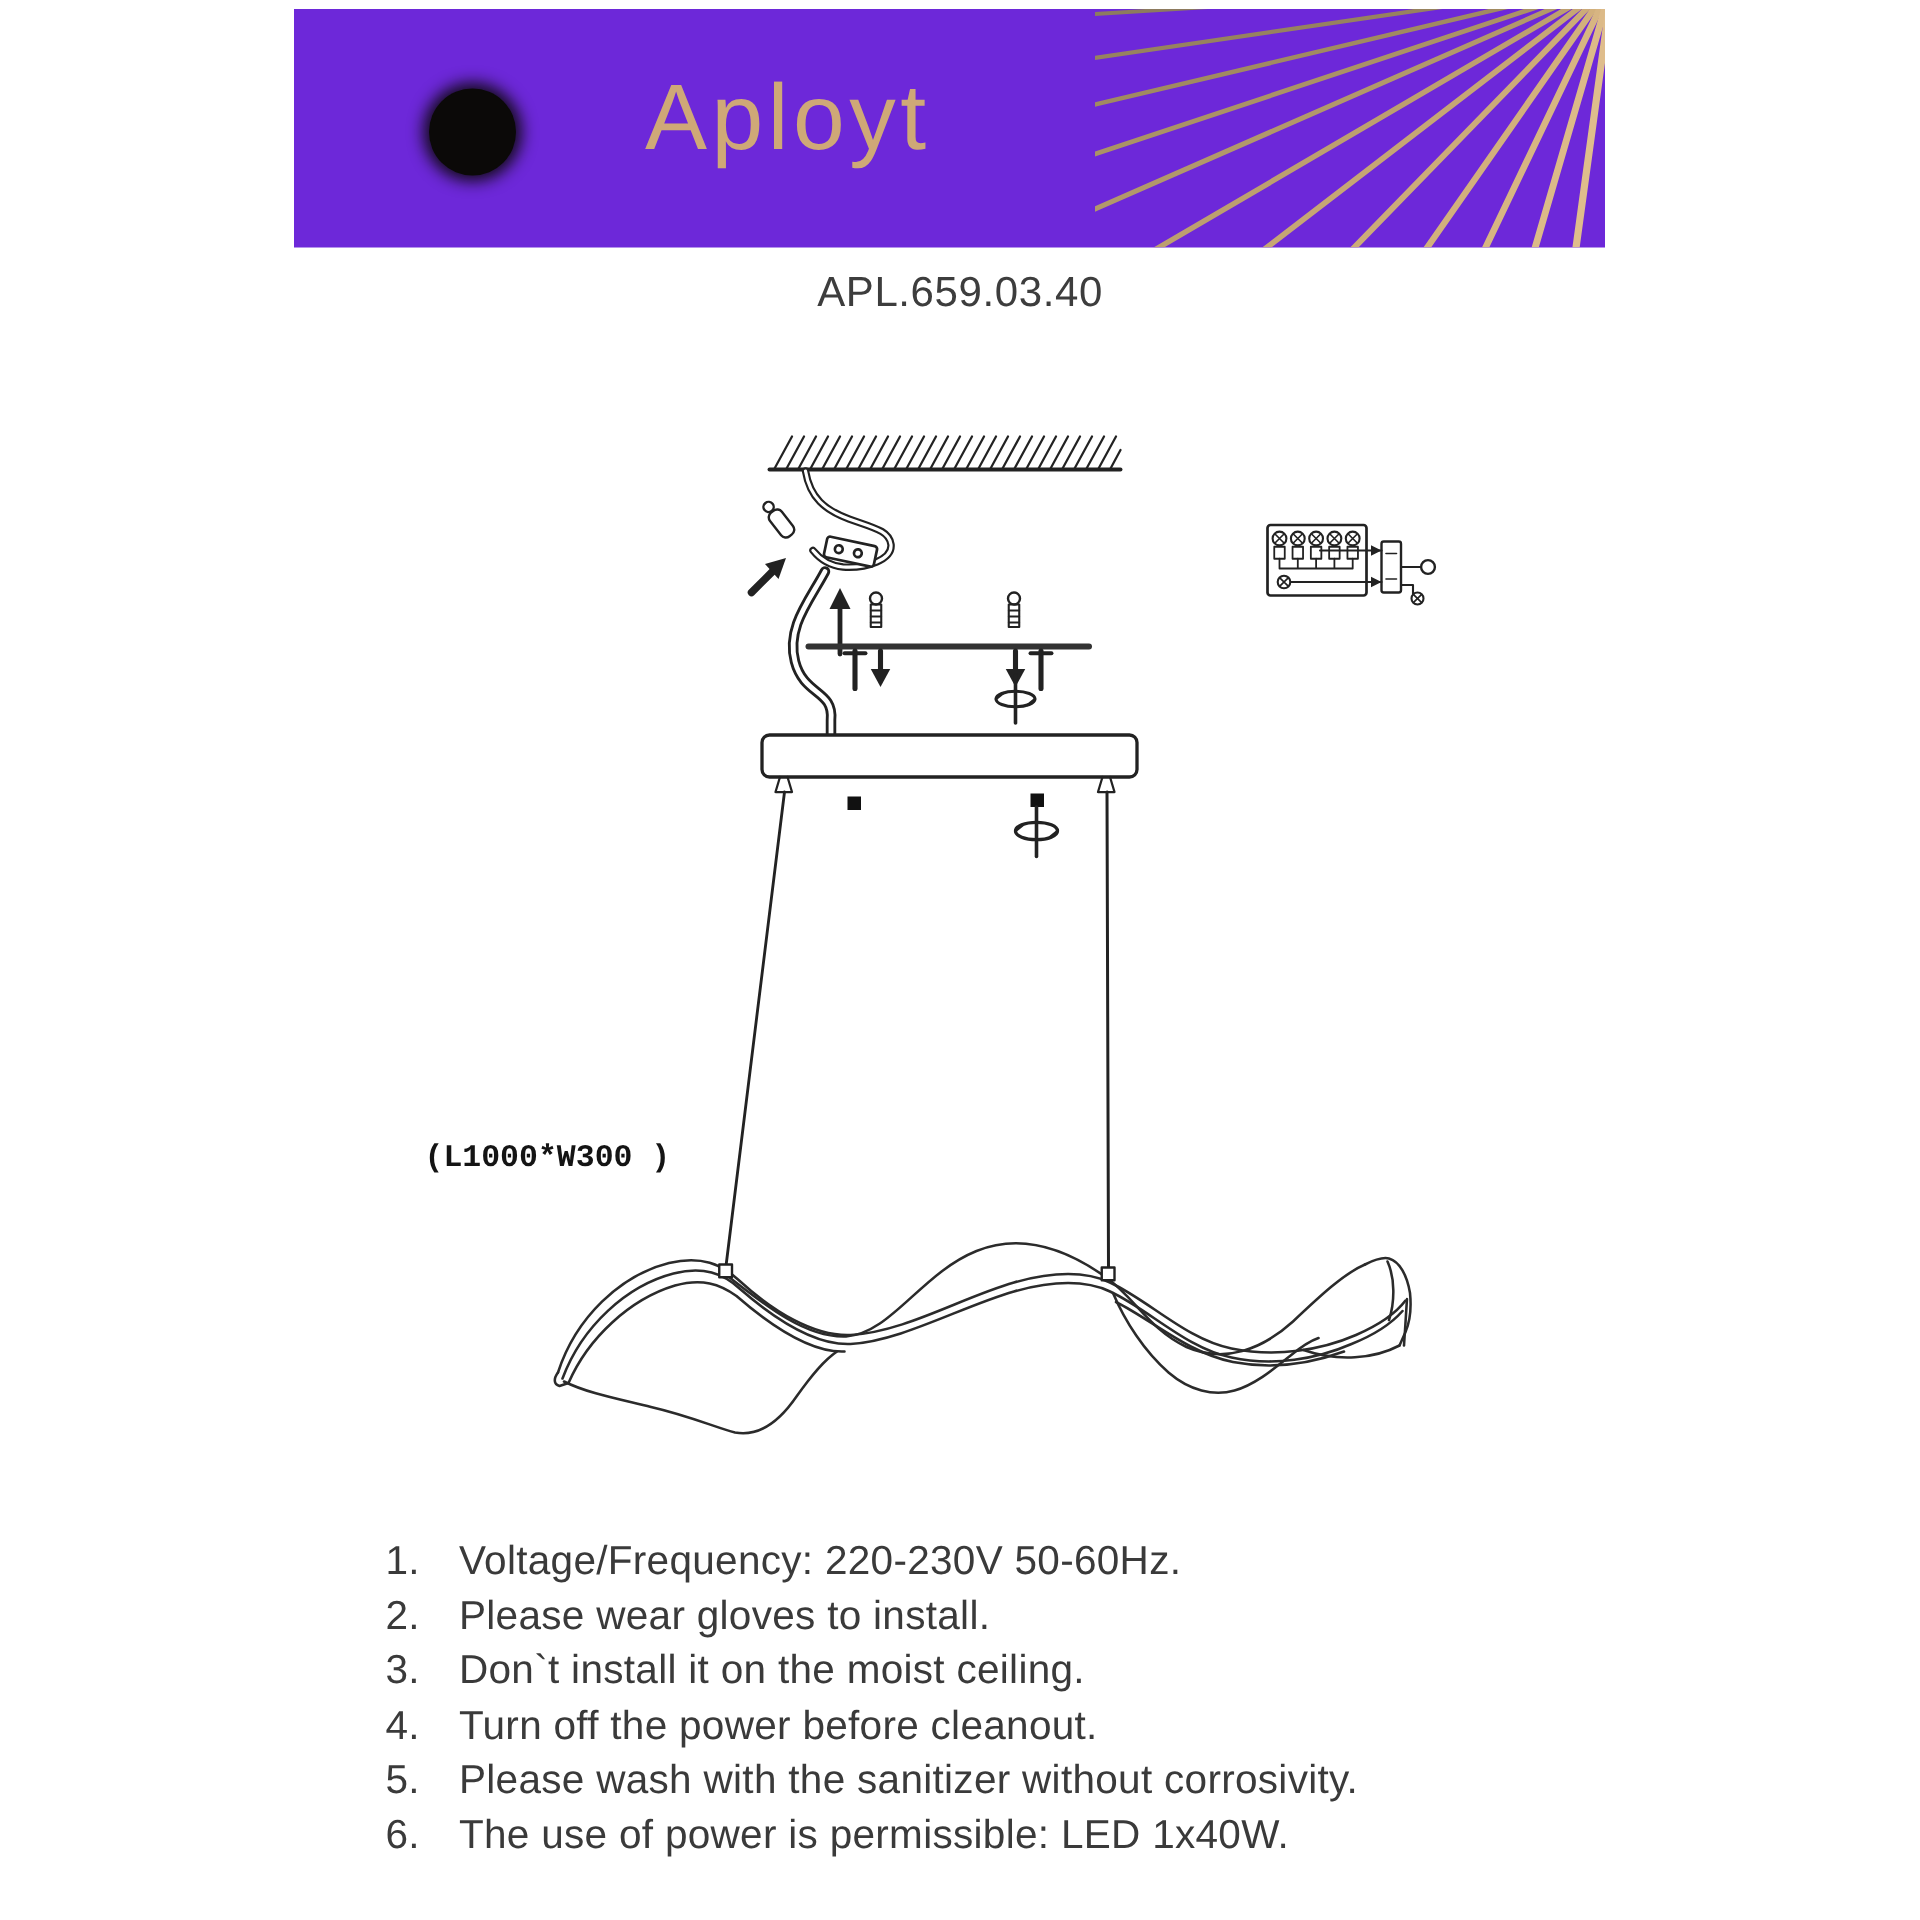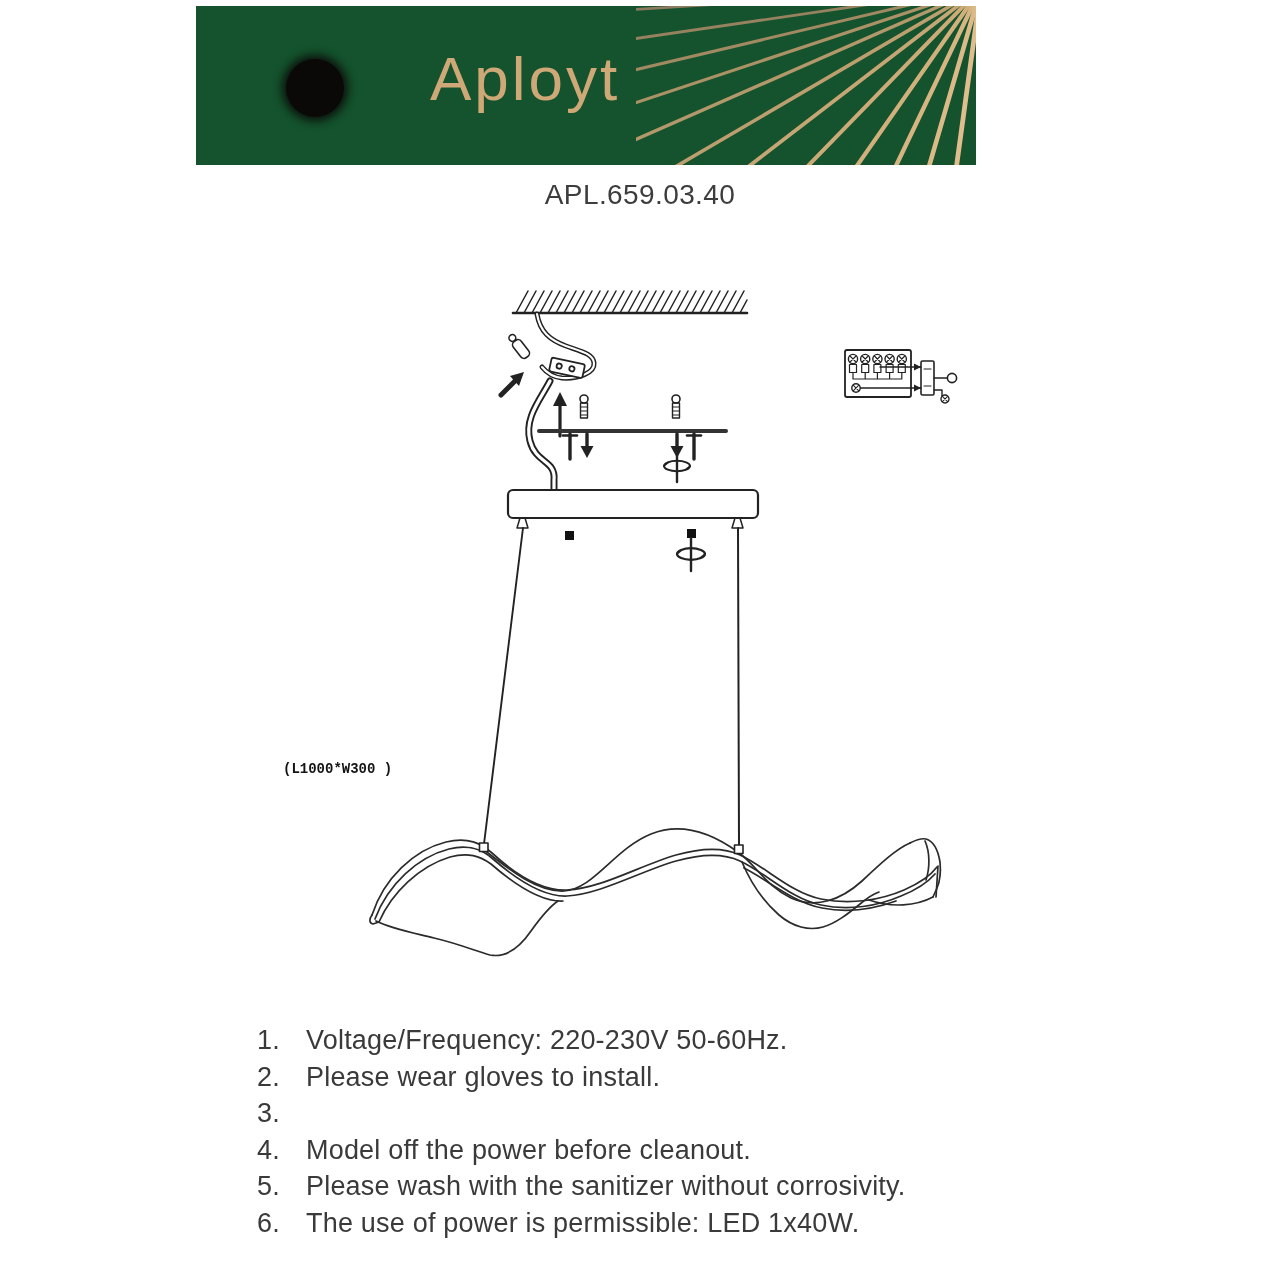--- a/index.html
+++ b/index.html
@@ -2,22 +2,22 @@
 <html><head>
 <meta charset="utf-8">
 <style>
   html,body{margin:0;padding:0;}
   body{
     width:1280px;height:1280px;position:relative;background:#ffffff;
     font-family:"Liberation Sans", sans-serif;overflow:hidden;
   }
   
   .banner{
-    position:absolute;left:196px;top:6px;width:780px;height:159px;
-    background:#14532d;overflow:hidden;
+    position:absolute;left:196px;top:6px;width:874px;height:159px;
+    background:#6d28d9;overflow:hidden;
   }
   .sunburst{
     position:absolute;left:53px;top:16px;width:132px;height:132px;border-radius:50%;
     background:
       radial-gradient(circle closest-side, rgba(11,9,8,0) 30%, rgba(11,9,8,0) 52%, rgba(11,9,8,.45) 78%, #0b0908 99%),
       repeating-conic-gradient(#c9a univ 0deg, #c9a472 0deg 1.5deg, rgba(11,9,8,0) 1.5deg 6deg);
   }
   .sunburst::after{
     content:"";position:absolute;left:50%;top:50%;width:58px;height:58px;margin:-29px 0 0 -29px;
     border-radius:50%;background:#0b0908;box-shadow:0 0 10px 4px rgba(11,9,8,.9);
@@ -28,21 +28,21 @@
   }
   .rays{position:absolute;right:0;top:0;}
   
   .title-wrap{position:absolute;left:0;top:176px;width:1280px;text-align:center;color:#3d3d3d;}
   .title-line{font-size:28px;line-height:37px;letter-spacing:.4px;}
   
   .diagram{position:absolute;left:280px;top:268px;}
   .dim-label{
     position:absolute;left:283px;top:761px;
     font-family:"Liberation Mono", monospace;font-weight:bold;
-    font-size:14px;color:#141414;letter-spacing:0;white-space:pre;text-align:center;
+    font-size:21px;color:#141414;letter-spacing:0;white-space:pre;text-align:center;
   }
   
   .list{position:absolute;left:257px;top:1022px;color:#3a3a3a;}
   .row{display:flex;font-size:27px;line-height:36.5px;letter-spacing:.2px;}
   .row .num{width:49px;flex:0 0 49px;}
   .row .txt{white-space:pre;}
 </style>
 </head>
 <body>
 
@@ -213,24 +213,25 @@
   <div class="row">
     <span class="num">1.</span>
     <span class="txt">Voltage/Frequency: 220-230V 50-60Hz.</span>
   </div>
   <div class="row">
     <span class="num">2.</span>
     <span class="txt">Please wear gloves to install.</span>
   </div>
   <div class="row">
     <span class="num">3.</span>
+    <span class="txt">Don`t install it on the moist ceiling.</span>
   </div>
   <div class="row">
     <span class="num">4.</span>
-    <span class="txt">Model off the power before cleanout.</span>
+    <span class="txt">Turn off the power before cleanout.</span>
   </div>
   <div class="row">
     <span class="num">5.</span>
     <span class="txt">Please wash with the sanitizer without corrosivity.</span>
   </div>
   <div class="row">
     <span class="num">6.</span>
     <span class="txt">The use of power is permissible: LED 1x40W.</span>
   </div>
 </div>

